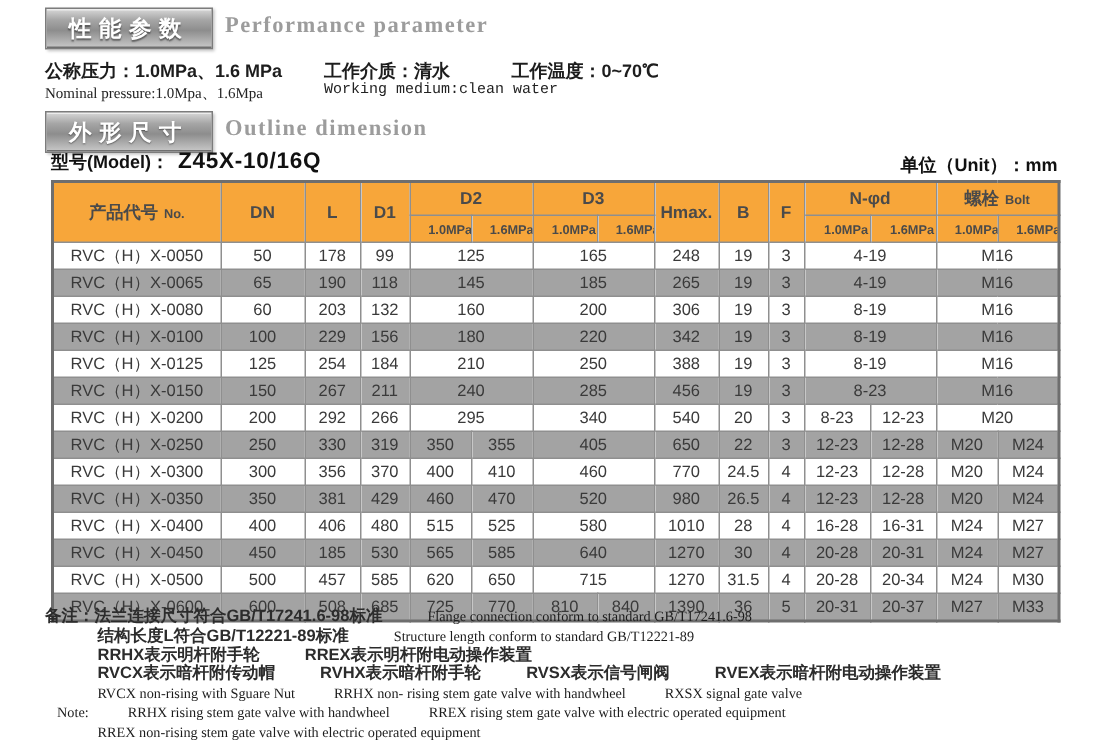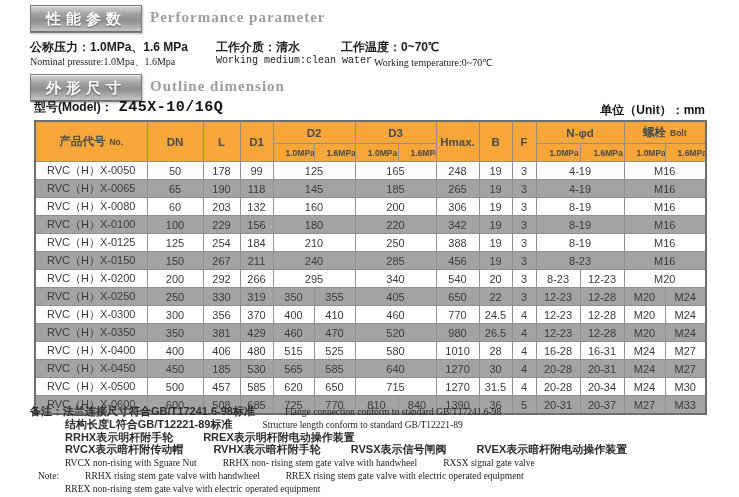--- a/index.html
+++ b/index.html
@@ -22,21 +22,21 @@
   .badge-en-2{top:78px;}
 
   
   .pcn{position:absolute;top:39px;font-size:12px;font-weight:700;color:#1d1d1d;white-space:nowrap;}
   .pen{position:absolute;top:55px;font-size:10px;color:#222;white-space:nowrap;
        font-family:"Liberation Serif",serif;}
   .x1{left:30px;} .x2{left:216px;font-family:Liberation Mono, monospace;} .x3cn{left:341px;} .x3en{left:374px;}
 
   
   .model{position:absolute;left:34px;top:99px;font-size:12px;font-weight:700;color:#111;}
-  .model .mv{font-size:15px;font-family:Liberation Mono, monospace;letter-spacing:.5px;margin-left:6px;}
+  .model .mv{font-size:15px;font-family:Liberation Sans, sans-serif;letter-spacing:.5px;margin-left:6px;}
   .unit{position:absolute;right:34px;top:102px;font-size:12px;font-weight:700;color:#111;}
 
   
   #dims{position:absolute;left:34px;top:120px;width:671px;border-collapse:collapse;
         table-layout:fixed;border:2px solid #6e6e6e;}
   #dims th,#dims td{border:1px solid #8f8f8f;text-align:center;padding:0;
                     overflow:hidden;white-space:nowrap;}
   #dims .h1{background:#F7A63A;color:#4a4a4a;font-size:11.5px;font-weight:700;height:21px;}
   #dims .h2{background:#F7A63A;color:#4a4a4a;font-size:8.5px;font-weight:700;height:17px;padding-left:12px;}
   #dims .hen{font-size:8.5px;margin-left:4px;}
@@ -61,21 +61,20 @@
     <span>性能参数</span>
   </div>
   <div class="badge-en badge-en-1">Performance parameter</div>
 
   <div class="pcn x1"><span>公称压力：</span><span>1.0MPa、1.6 MPa</span></div>
   <div class="pcn x2"><span>工作介质：</span><span>清水</span></div>
   <div class="pcn x3cn"><span>工作温度：</span><span>0~70℃</span></div>
 
   <div class="pen x1">Nominal pressure:1.0Mpa、1.6Mpa</div>
   <div class="pen x2">Working medium:clean water</div>
-  <div class="pen x3en">Working temperature:0~70℃</div>
 
   <div class="badge badge-2">
     <span>外形尺寸</span>
   </div>
   <div class="badge-en badge-en-2">Outline dimension</div>
 
   <div class="model"><span>型号(Model)：</span><span class="mv">Z45X-10/16Q</span></div>
   <div class="unit">单位（Unit）：mm</div>
 
   <table id="dims">

